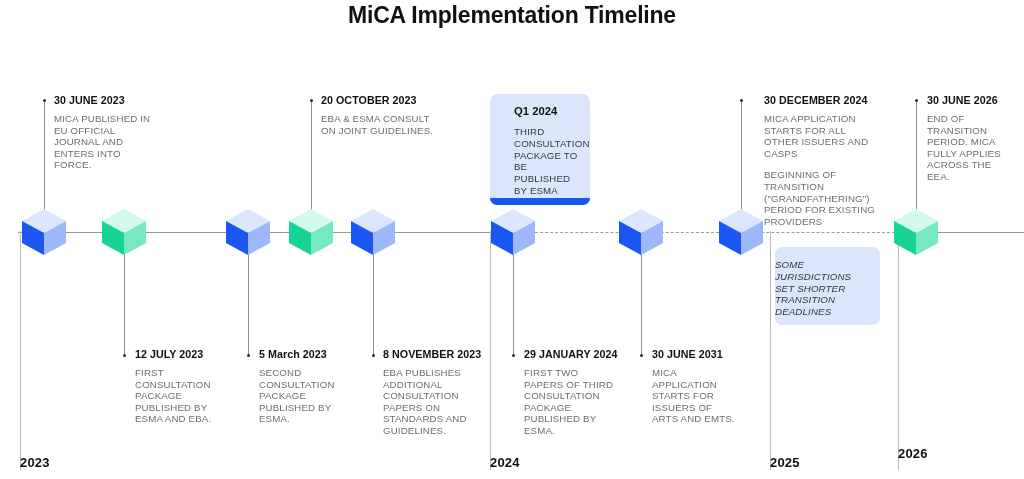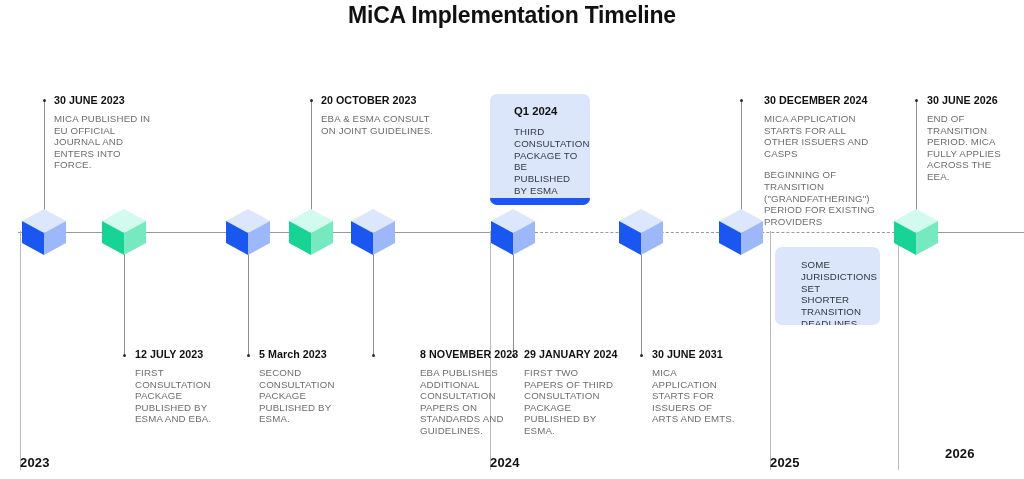--- a/index.html
+++ b/index.html
@@ -48,21 +48,21 @@
   .event .ev-desc + .ev-desc{margin-top:10px;}
 
   
   .card{
     position:absolute;background:#dbe6fb;border-radius:7px;overflow:hidden;
   }
   .card .card-inner{padding:11px 12px 10px 24px;}
   .card .card-title{font-size:11.3px;font-weight:bold;color:#111;margin:0 0 8px 0;line-height:13px;}
   .card .card-body{font-size:9.7px;color:#333a45;line-height:11.8px;letter-spacing:0.15px;margin:0;}
   .card .card-bar{position:absolute;left:0;bottom:0;width:100%;height:7px;background:#1a56f0;}
-  .card.plain .card-inner{padding:12px 10px 12px 26px;}
+  .card.plain .card-inner{padding:12px 10px 12px 0;font-style:italic;}
   .card.plain .card-body{color:#2f3640;}
 </style>
 </head>
 <body>
 
 <div id="canvas">
 
   <div class="title">MiCA Implementation Timeline</div>
 
   <div class="axis-solid" style="left:18px;top:232px;width:514px;"></div>
@@ -72,21 +72,21 @@
   <div class="axis-solid" style="left:898px;top:232px;width:126px;"></div>
 
   <div class="year-divider" style="left:20px;top:231px;height:239px;"></div>
   <div class="year-divider" style="left:490px;top:231px;height:239px;"></div>
   <div class="year-divider" style="left:770px;top:231px;height:239px;"></div>
   <div class="year-divider" style="left:898px;top:231px;height:239px;"></div>
 
   <div class="year-label" style="left:20px;top:455px;">2023</div>
   <div class="year-label" style="left:490px;top:455px;">2024</div>
   <div class="year-label" style="left:770px;top:455px;">2025</div>
-  <div class="year-label" style="left:898px;top:446px;padding-left:47px;">2026</div>
+  <div class="year-label" style="left:898px;top:446px;">2026</div>
 
   <div class="connector" style="left:44px;top:100px;height:112px;"></div>
   <div class="dot" style="left:43px;top:99px;"></div>
 
   <div class="connector" style="left:124px;top:250px;height:105px;"></div>
   <div class="dot" style="left:123px;top:354px;"></div>
 
   <div class="connector" style="left:248px;top:250px;height:105px;"></div>
   <div class="dot" style="left:247px;top:354px;"></div>
 
@@ -178,21 +178,21 @@
   <div class="event" style="left:135px;top:348px;width:96px;">
     <p class="ev-date">12 JULY 2023</p>
     <p class="ev-desc">FIRST CONSULTATION PACKAGE PUBLISHED BY ESMA AND EBA.</p>
   </div>
 
   <div class="event" style="left:259px;top:348px;width:96px;">
     <p class="ev-date">5 March 2023</p>
     <p class="ev-desc">SECOND CONSULTATION PACKAGE PUBLISHED BY ESMA.</p>
   </div>
 
-  <div class="event" style="left:383px;top:348px;width:100px;margin-left:37px;">
+  <div class="event" style="left:383px;top:348px;width:100px;">
     <p class="ev-date">8 NOVEMBER 2023</p>
     <p class="ev-desc">EBA PUBLISHES ADDITIONAL CONSULTATION PAPERS ON STANDARDS AND GUIDELINES.</p>
   </div>
 
   <div class="event" style="left:524px;top:348px;width:94px;">
     <p class="ev-date">29 JANUARY 2024</p>
     <p class="ev-desc">FIRST TWO PAPERS OF THIRD CONSULTATION PACKAGE PUBLISHED BY ESMA.</p>
   </div>
 
   <div class="event" style="left:652px;top:348px;width:85px;">

